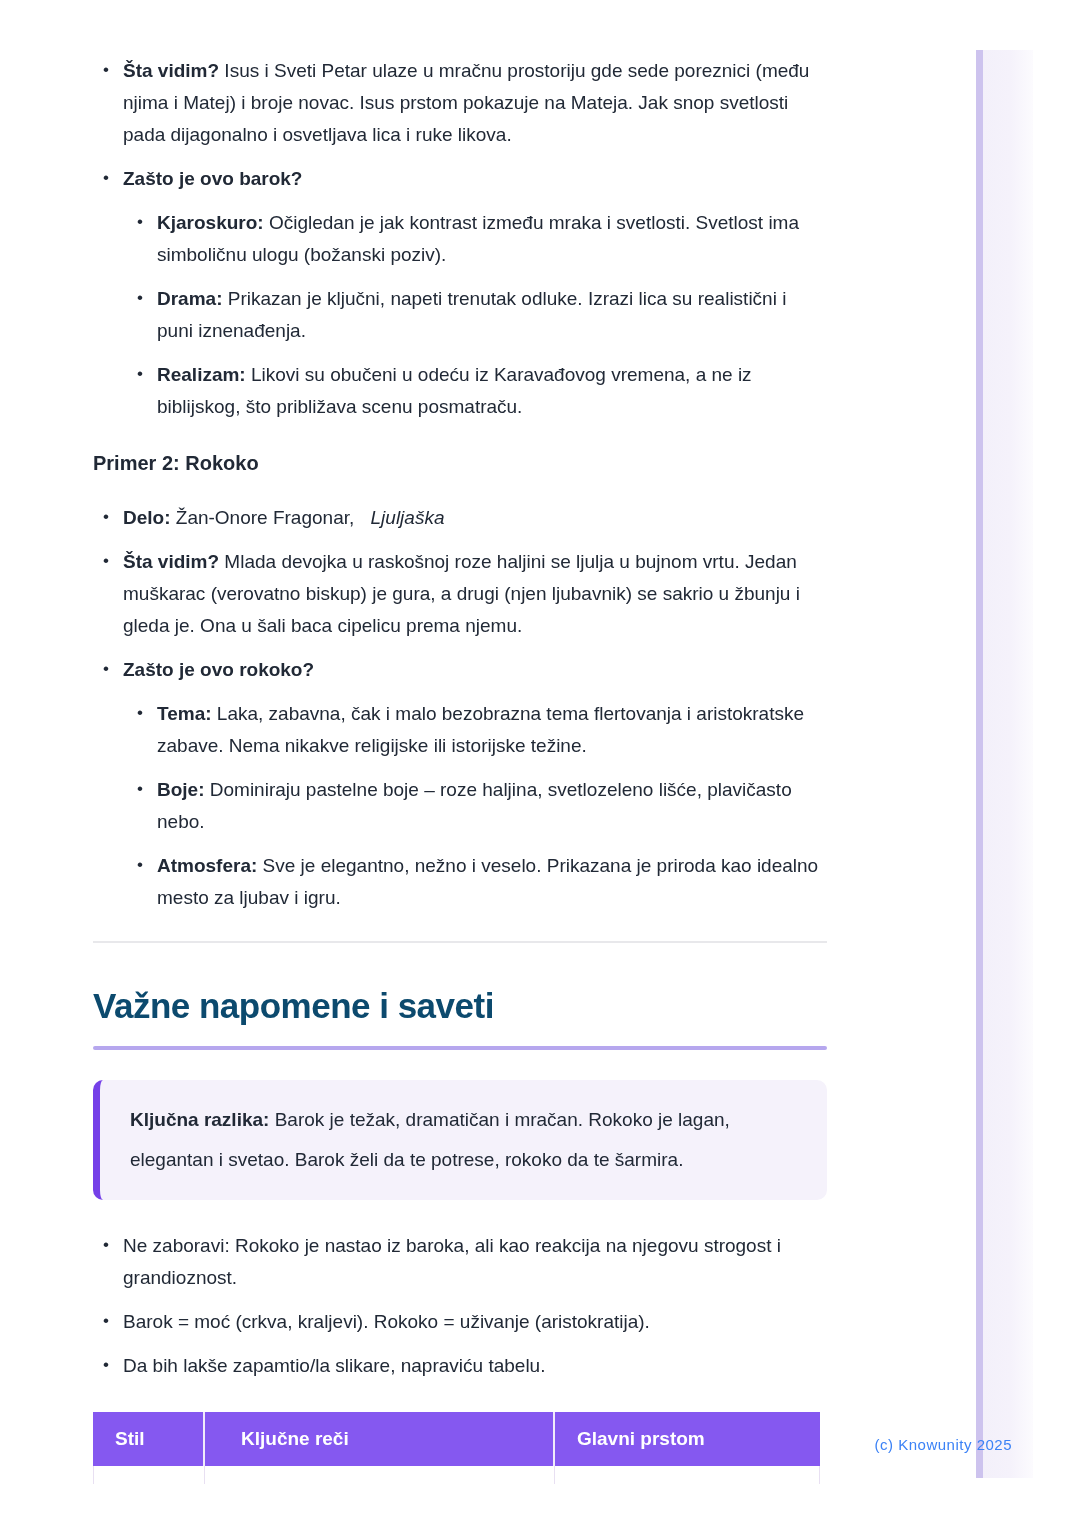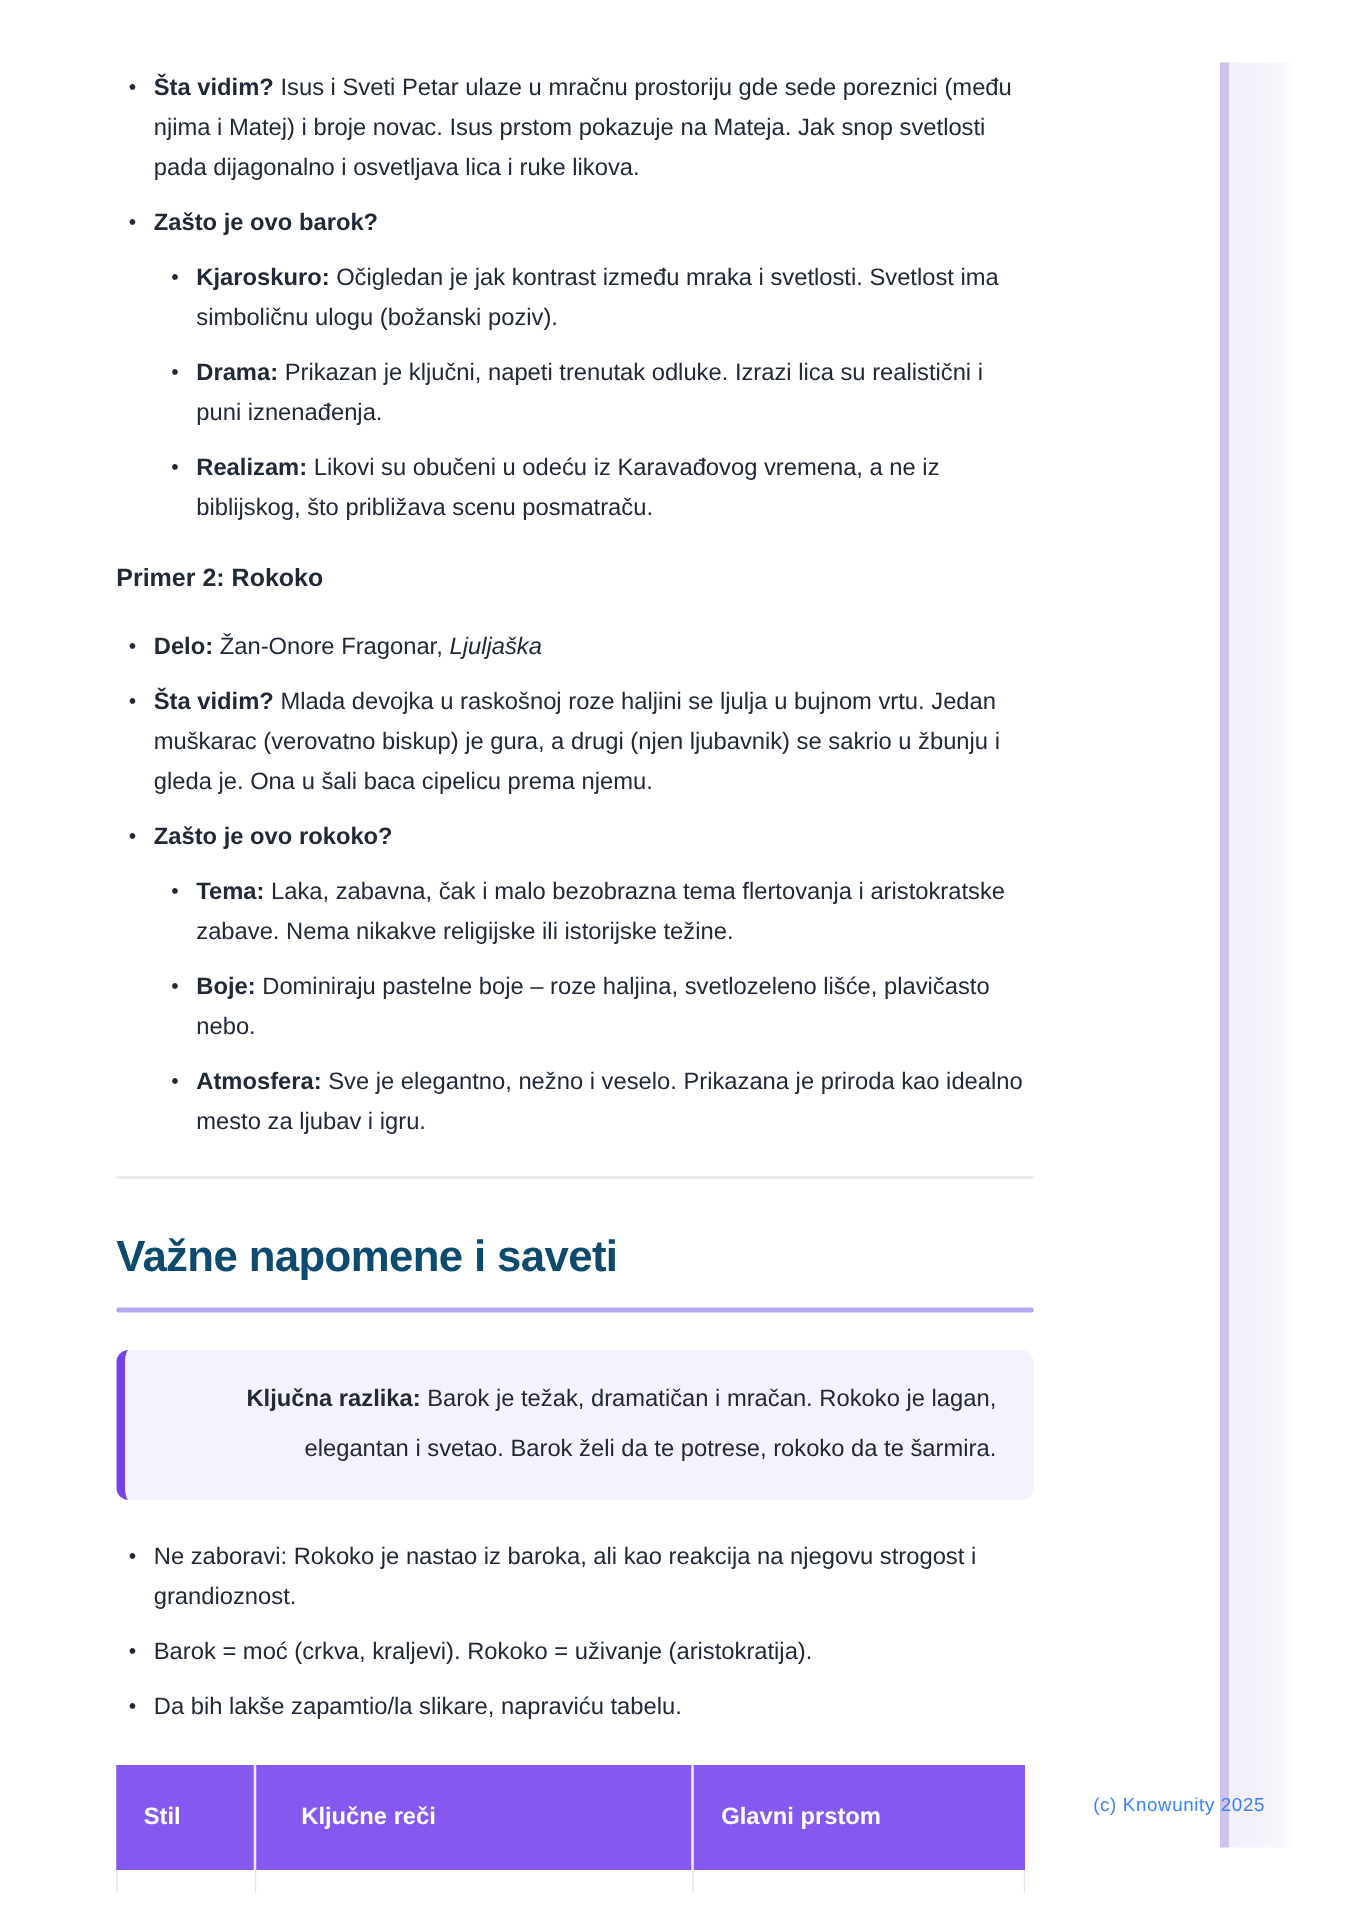--- a/index.html
+++ b/index.html
@@ -13,46 +13,45 @@
   }
   .edge-strip {
     position:absolute; left:976px; top:50px; width:57px; height:1428px;
     background:linear-gradient(90deg,#cdc3ee 0,#cdc3ee 7px,#f3f0fa 7px,#f5f2fb 60%,#fcfbfe 100%);
   }
   .content {
     position:absolute; left:93px; top:55px; width:734px;
     font-size:19px; line-height:32px;
   }
   .b { font-weight:bold; }
-  .it { font-style:italic; }
+  .it { font-style:italic;margin-left:11px; }
   .li { position:relative; padding-left:30px; margin-bottom:12px; }
   .li .marker { position:absolute; left:10px; top:-1px; font-size:17px; }
   .li.lvl2 { padding-left:64px; }
   .li.lvl2 .marker { left:44px; }
   .h3 { font-weight:bold; font-size:20px; line-height:32px; margin:24px 0 23px 0; }
   .hr-gray { height:2px; background:#e8e8eb; margin-top:27px; }
   .h1 {
     color:#0c4a6e; font-weight:bold; font-size:35px; line-height:44px;
     margin-top:41px; letter-spacing:-0.5px;
   }
   .rule { height:4px; background:#b6a7ee; border-radius:2px; margin-top:18px; }
   .callout {
     margin-top:30px;
     background:#f5f2fb;
     border-left:7px solid #7540e8;
     border-radius:10px;
     padding:20px 30px;
     line-height:40px;
-    text-align:right;
   }
   .notes-list { margin-top:30px; }
   .table { margin-top:30px; width:727px; }
   .thead {
     display:flex; background:#8558f0; color:#ffffff; font-weight:bold;
-    height:84px; align-items:center;
+    height:54px; align-items:center;
   }
   .th { padding-left:22px; box-sizing:border-box; }
   .c1 { width:110px; flex:0 0 110px; }
   .c2 { width:350px; flex:0 0 350px;padding-left:36px; }
   .c3 { flex:1 1 auto; }
   .th.c2, .th.c3 { border-left:2px solid #f1ebfa; height:100%; display:flex; align-items:center; }
   .trow {
     display:flex; height:18px;
     border-left:1.5px solid #e8e0f2; border-right:1.5px solid #e8e0f2;
   }

